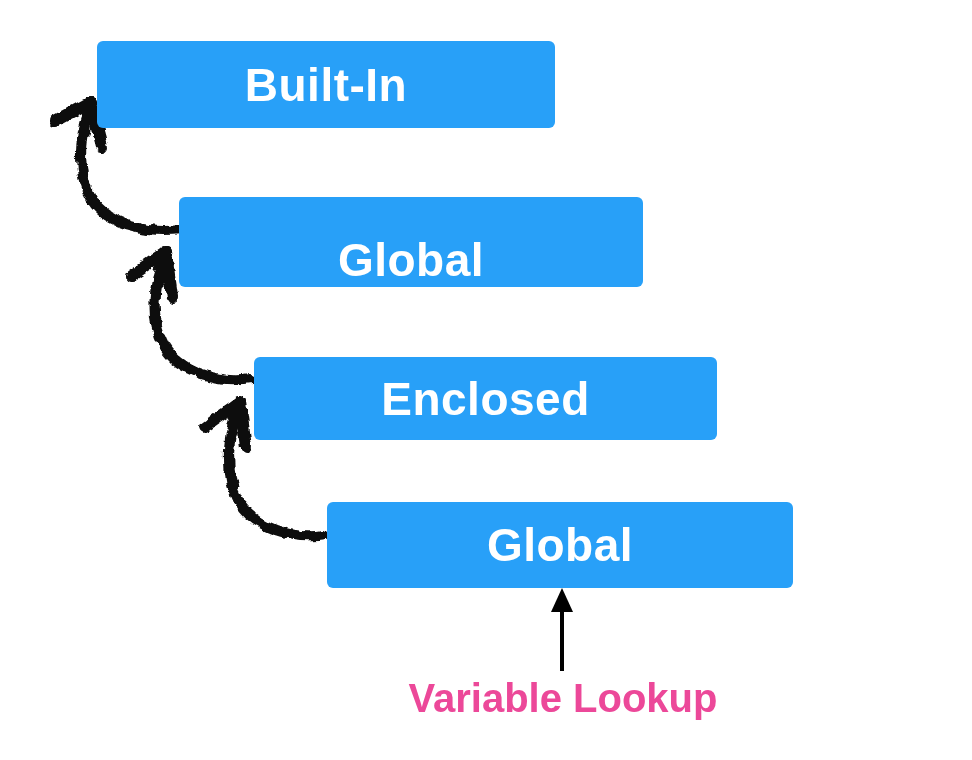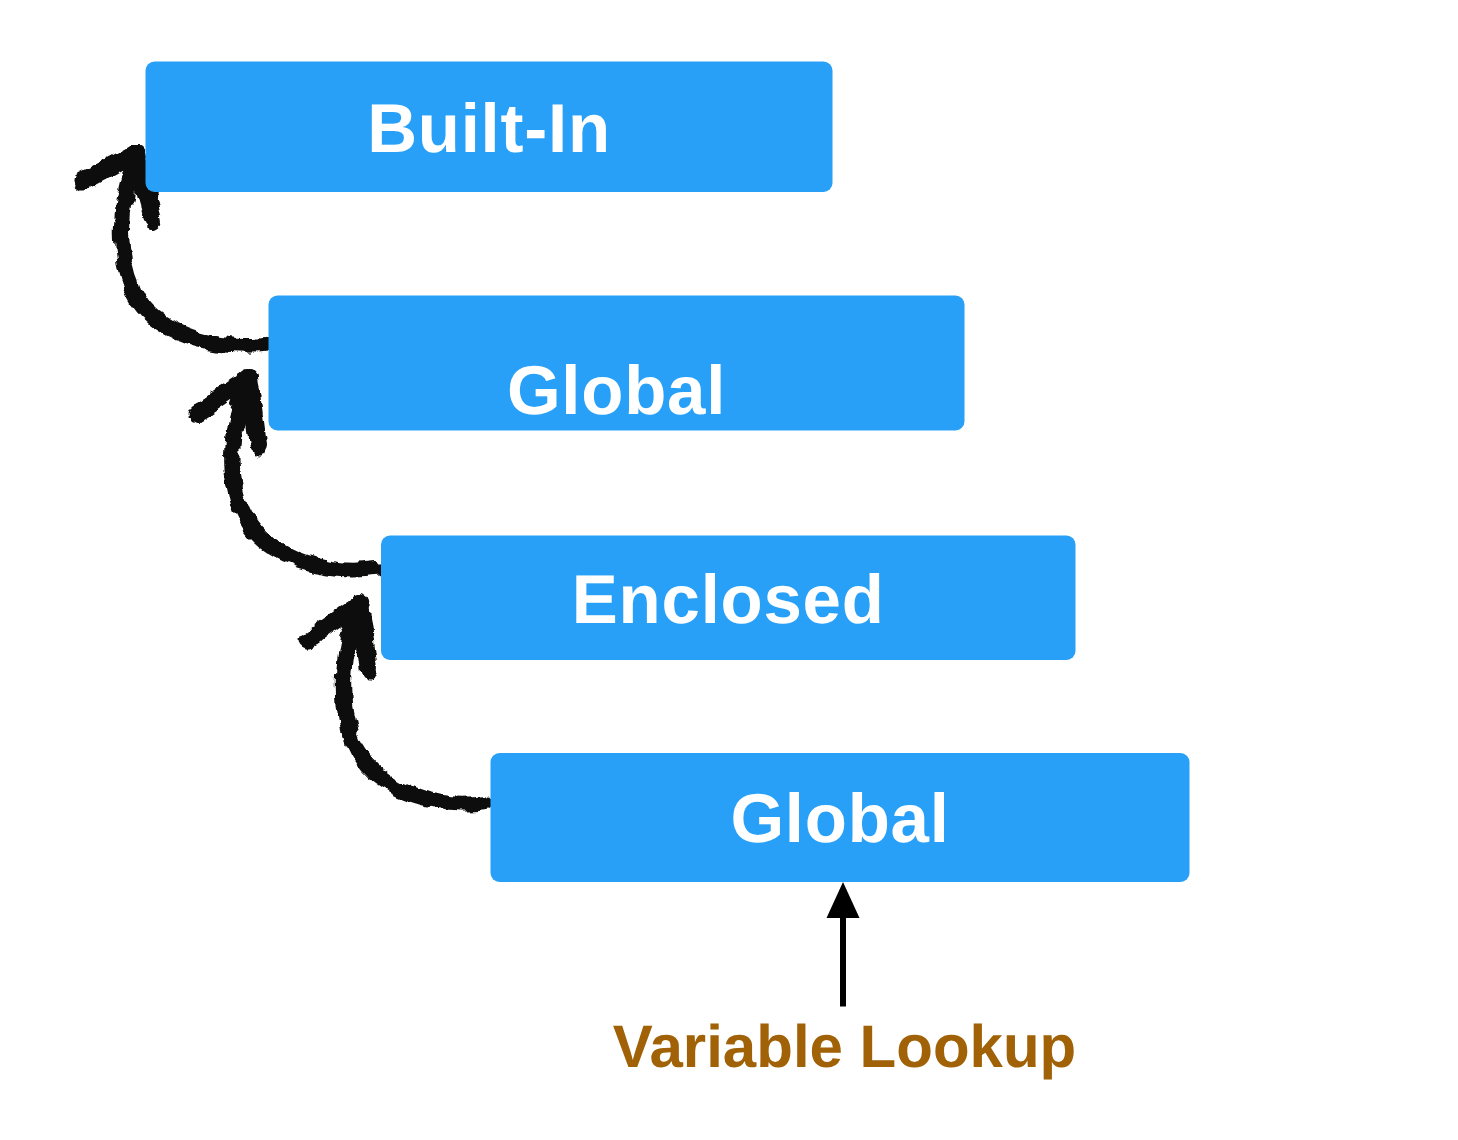--- a/index.html
+++ b/index.html
@@ -40,21 +40,21 @@
   }
   .box-builtin  { left: 97px;  top: 41px;  width: 458px; height: 87px; }
   .box-global   { left: 179px; top: 197px; width: 464px; height: 90px; align-items: flex-end; }
   .box-enclosed { left: 254px; top: 357px; width: 463px; height: 83px; }
   .box-local    { left: 327px; top: 502px; width: 466px; height: 86px; }
   .caption {
     position: absolute;
     left: 563px;
     top: 676px;
     transform: translateX(-50%);
-    color: #a16207;
+    color: #ec4899;
     font-size: 40px;
     font-weight: 700;
     white-space: nowrap;
   }
 </style>
 </head>
 <body>
 
 <div class="canvas">
 

